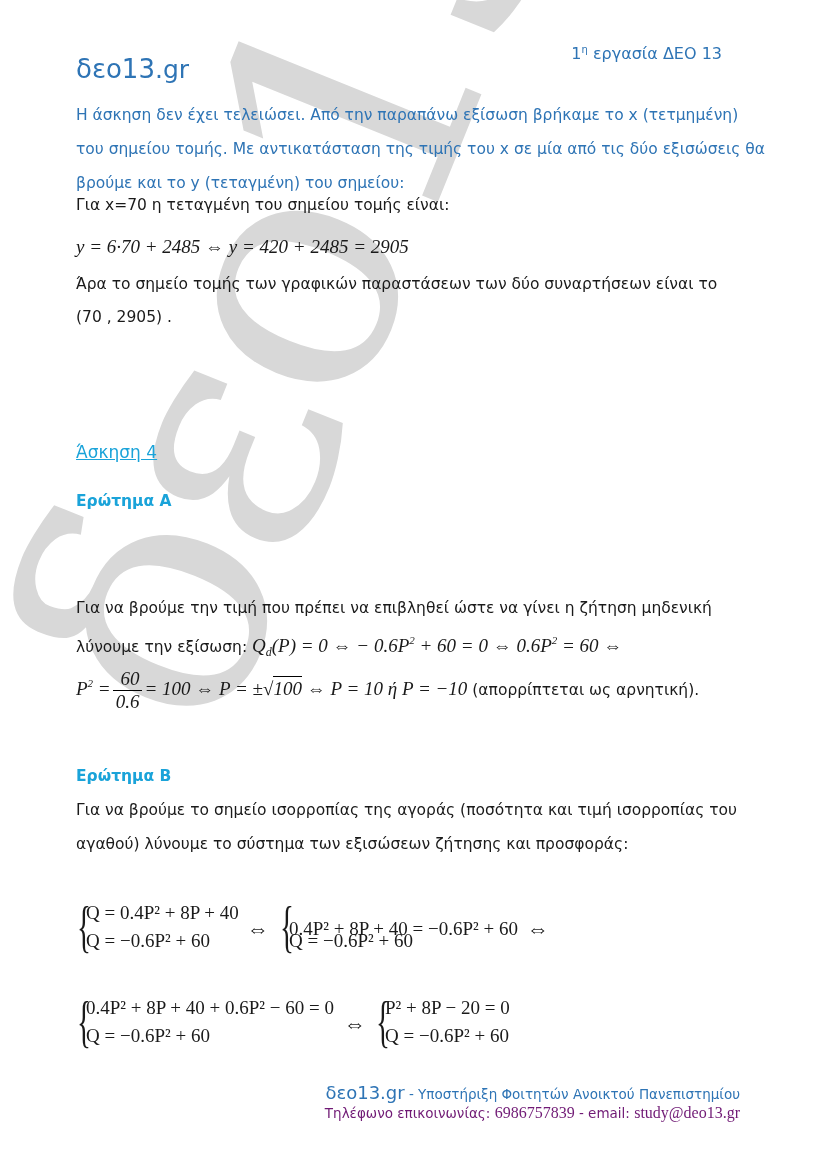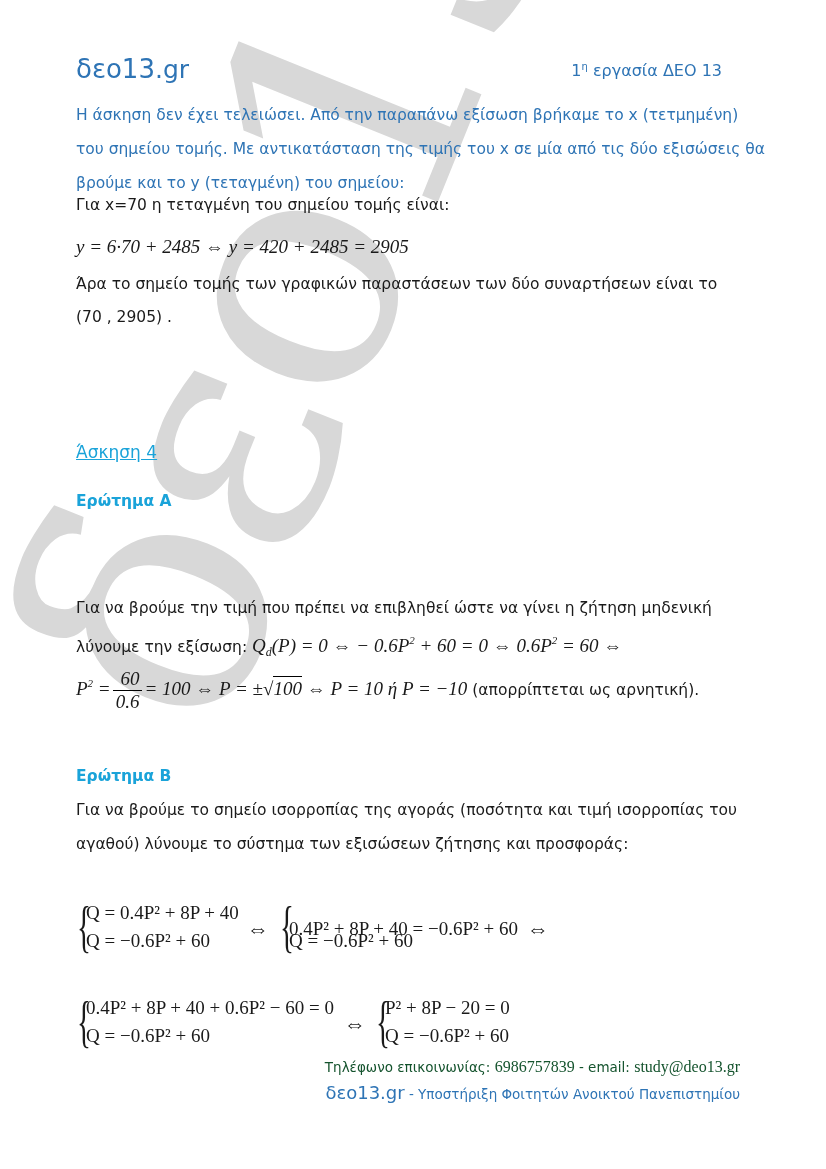--- a/index.html
+++ b/index.html
@@ -5,41 +5,41 @@
   html, body { margin:0; padding:0; background:#ffffff; }
   body { width:826px; height:1169px; position:relative; overflow:hidden;
          font-family:"DejaVu Sans", sans-serif; color:#1a1a1a; }
   .watermark { position:absolute; left:-40px; top:640px; width:1100px;
     transform: rotate(-68deg); transform-origin: 0 0;
     font-family:"DejaVu Serif", serif; font-size:330px; color:#d8d8d8;
     white-space:nowrap; z-index:0; line-height:1; letter-spacing:-10px; }
   .page { position:absolute; left:0; top:0; width:826px; height:1169px; z-index:1; }
   .hdr-logo { position:absolute; left:76px; top:54px; font-size:26px; color:#2e74b5; }
   .hdr-logo .sfx { font-size:25px; }
-  .hdr-right { position:absolute; right:104px; top:61px; font-size:16px; color:#2e74b5; }
+  .hdr-right { position:absolute; right:104px; top:44px; font-size:16px; color:#2e74b5; }
   .hdr-right sup { font-size:10px; }
   .line { position:absolute; left:76px; font-size:15.5px; white-space:nowrap; }
   .blue { color:#2e74b5; }
   .b { font-weight:normal; }
   .math { font-family:"Liberation Serif", serif; font-size:19px;font-style:italic; }
   .h-ex { color:#1aa3d9; text-decoration:underline; font-size:17px; }
   .h-q { color:#1aa3d9; font-weight:bold; font-size:15.5px; }
   .sub { font-size:12px; vertical-align:-4px; }
   .sup { font-size:11px; vertical-align:8px; }
   .frac { display:inline-block; vertical-align:middle; text-align:center; margin:0 2px; }
   .frac .num { display:block; border-bottom:1px solid #000; padding:0 3px;text-align:right; }
   .frac .den { display:block; padding:0 3px; }
   .sqrt { border-top:1px solid #000; padding-top:1px; }
   .sys { position:absolute; font-family:"Liberation Serif", serif; font-size:19px; }
   .brace { position:absolute; left:0; top:0; font-size:58px; line-height:1; transform:scaleX(0.5); transform-origin:0 0; font-weight:100; }
   .sys .r { position:absolute; left:9px; white-space:nowrap; }
   .iff { position:absolute; font-family:"Liberation Serif", serif; font-size:22px; }
   .foot1 { position:absolute; right:86px; top:1082px; font-size:13.5px; color:#2e74b5; white-space:nowrap; }
   .foot1 .big { font-size:18px; }
-  .foot2 { position:absolute; right:86px; top:1058px; font-size:13.5px; color:#14532d; white-space:nowrap; }
+  .foot2 { position:absolute; right:86px; top:1104px; font-size:13.5px; color:#701a75; white-space:nowrap; }
   .foot2 .serif { font-family:"Liberation Serif", serif; font-size:16px; }
 </style>
 </head>
 <body>
 
 <div class="watermark">δεο13.gr</div>
 
 <div class="page">
 
   <div class="hdr-logo"><span>δεο13</span><span class="sfx">.gr</span></div>

